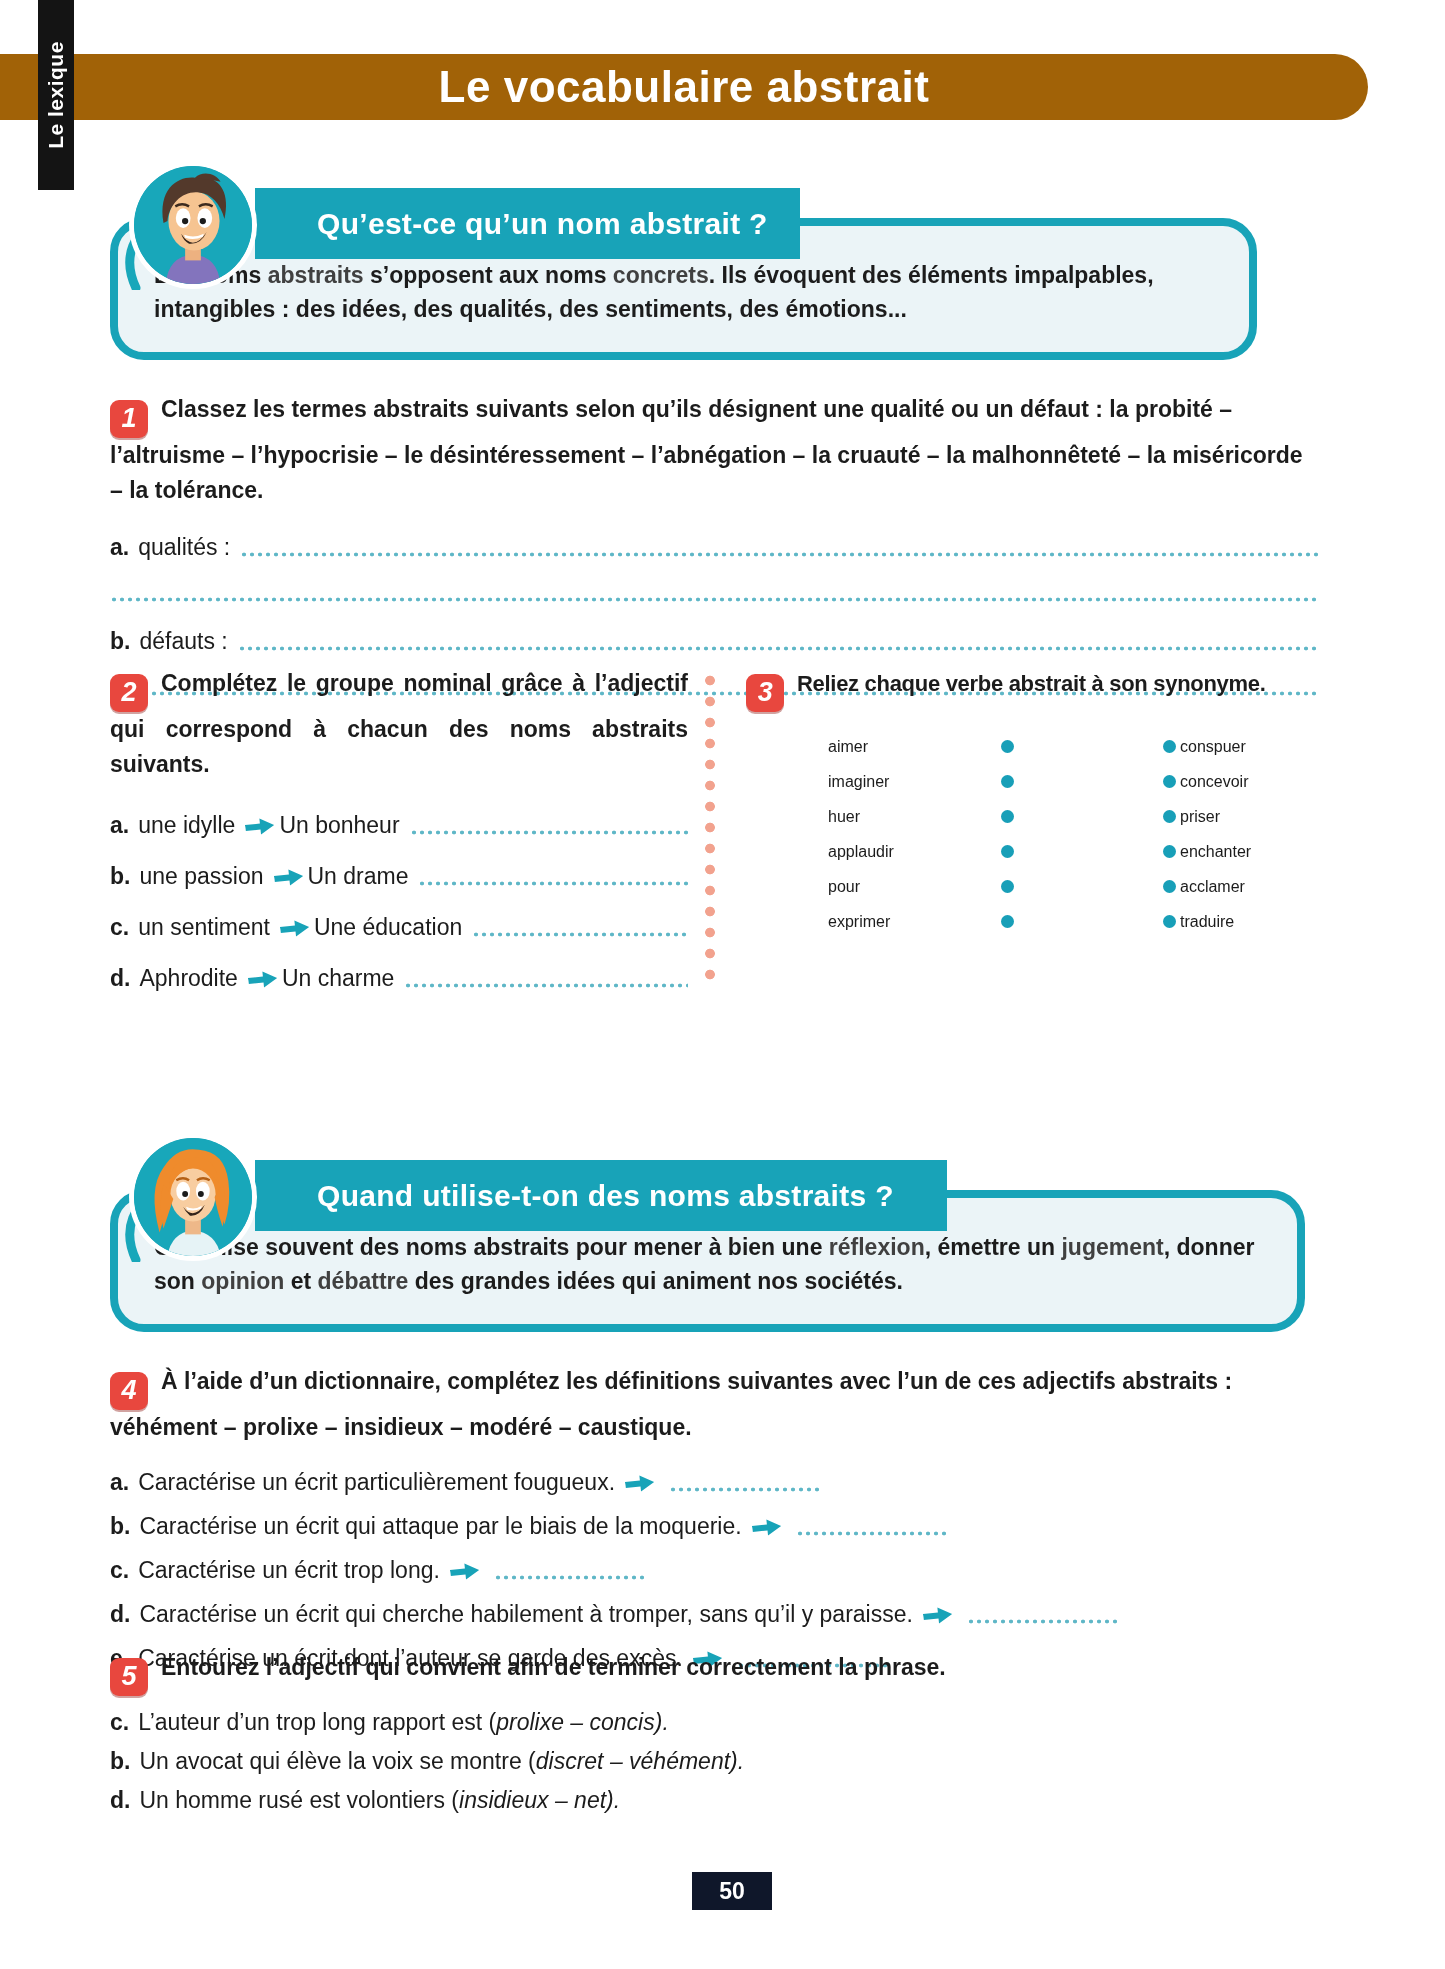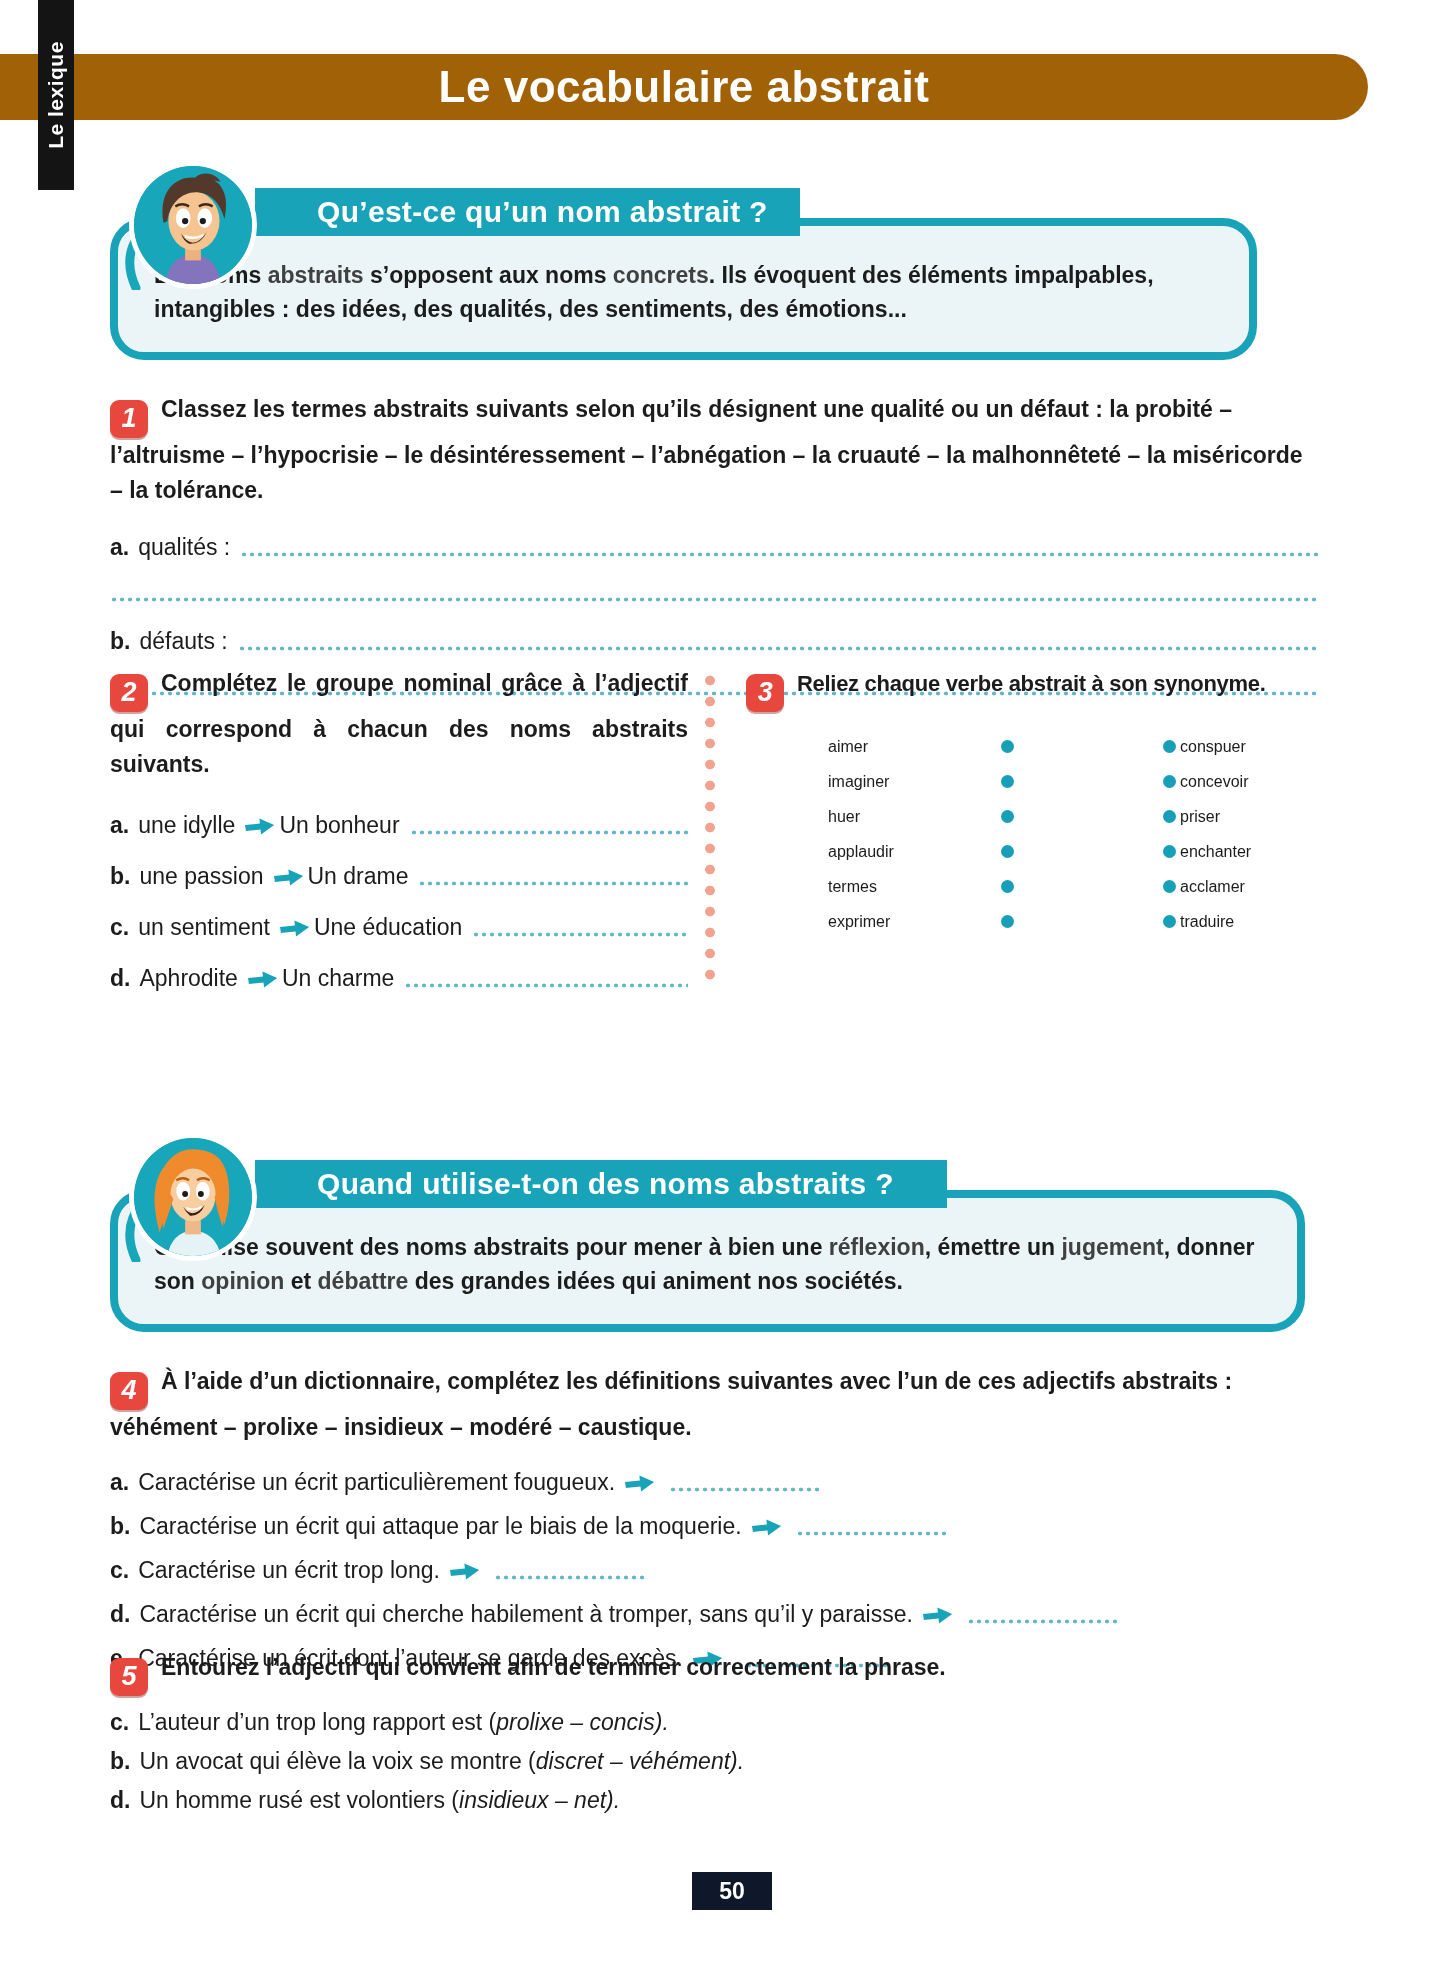--- a/index.html
+++ b/index.html
@@ -26,21 +26,21 @@
   }
 
   
   .info-block { position:absolute; left:110px; }
   .info-box {
     margin-top:52px; background:#ebf4f7; border:8px solid #18a3b8; border-radius:34px;
     padding:32px 34px 26px 36px; position:relative; z-index:1;
     font-weight:bold; font-size:23px; line-height:34px;
   }
   .band {
-    position:absolute; top:22px; height:48px; background:#18a3b8; z-index:2;
+    position:absolute; top:22px; height:71px; background:#18a3b8; z-index:2;
     display:flex; align-items:center; padding-left:62px;
   }
   .band span { color:#fff; font-size:30px; font-weight:bold; letter-spacing:.3px; }
   .avatar {
     position:absolute; left:24px; top:0; width:118px; height:118px; border-radius:50%;
     background:#18a7ba; box-shadow:0 0 0 5px #fff; z-index:3; overflow:hidden;
   }
   .tail { position:absolute; left:10px; top:46px; z-index:2; }
   .hl { color:#404040; }
 
@@ -216,21 +216,21 @@
         <span>huer</span>
           <span class="mdot"></span>
           <span></span>
           <span class="mdot"></span>
           <span>priser</span>
         <span>applaudir</span>
           <span class="mdot"></span>
           <span></span>
           <span class="mdot"></span>
           <span>enchanter</span>
-        <span>termes</span>
+        <span>pour</span>
           <span class="mdot"></span>
           <span></span>
           <span class="mdot"></span>
           <span>acclamer</span>
         <span>exprimer</span>
           <span class="mdot"></span>
           <span></span>
           <span class="mdot"></span>
           <span>traduire</span>
       </div>

